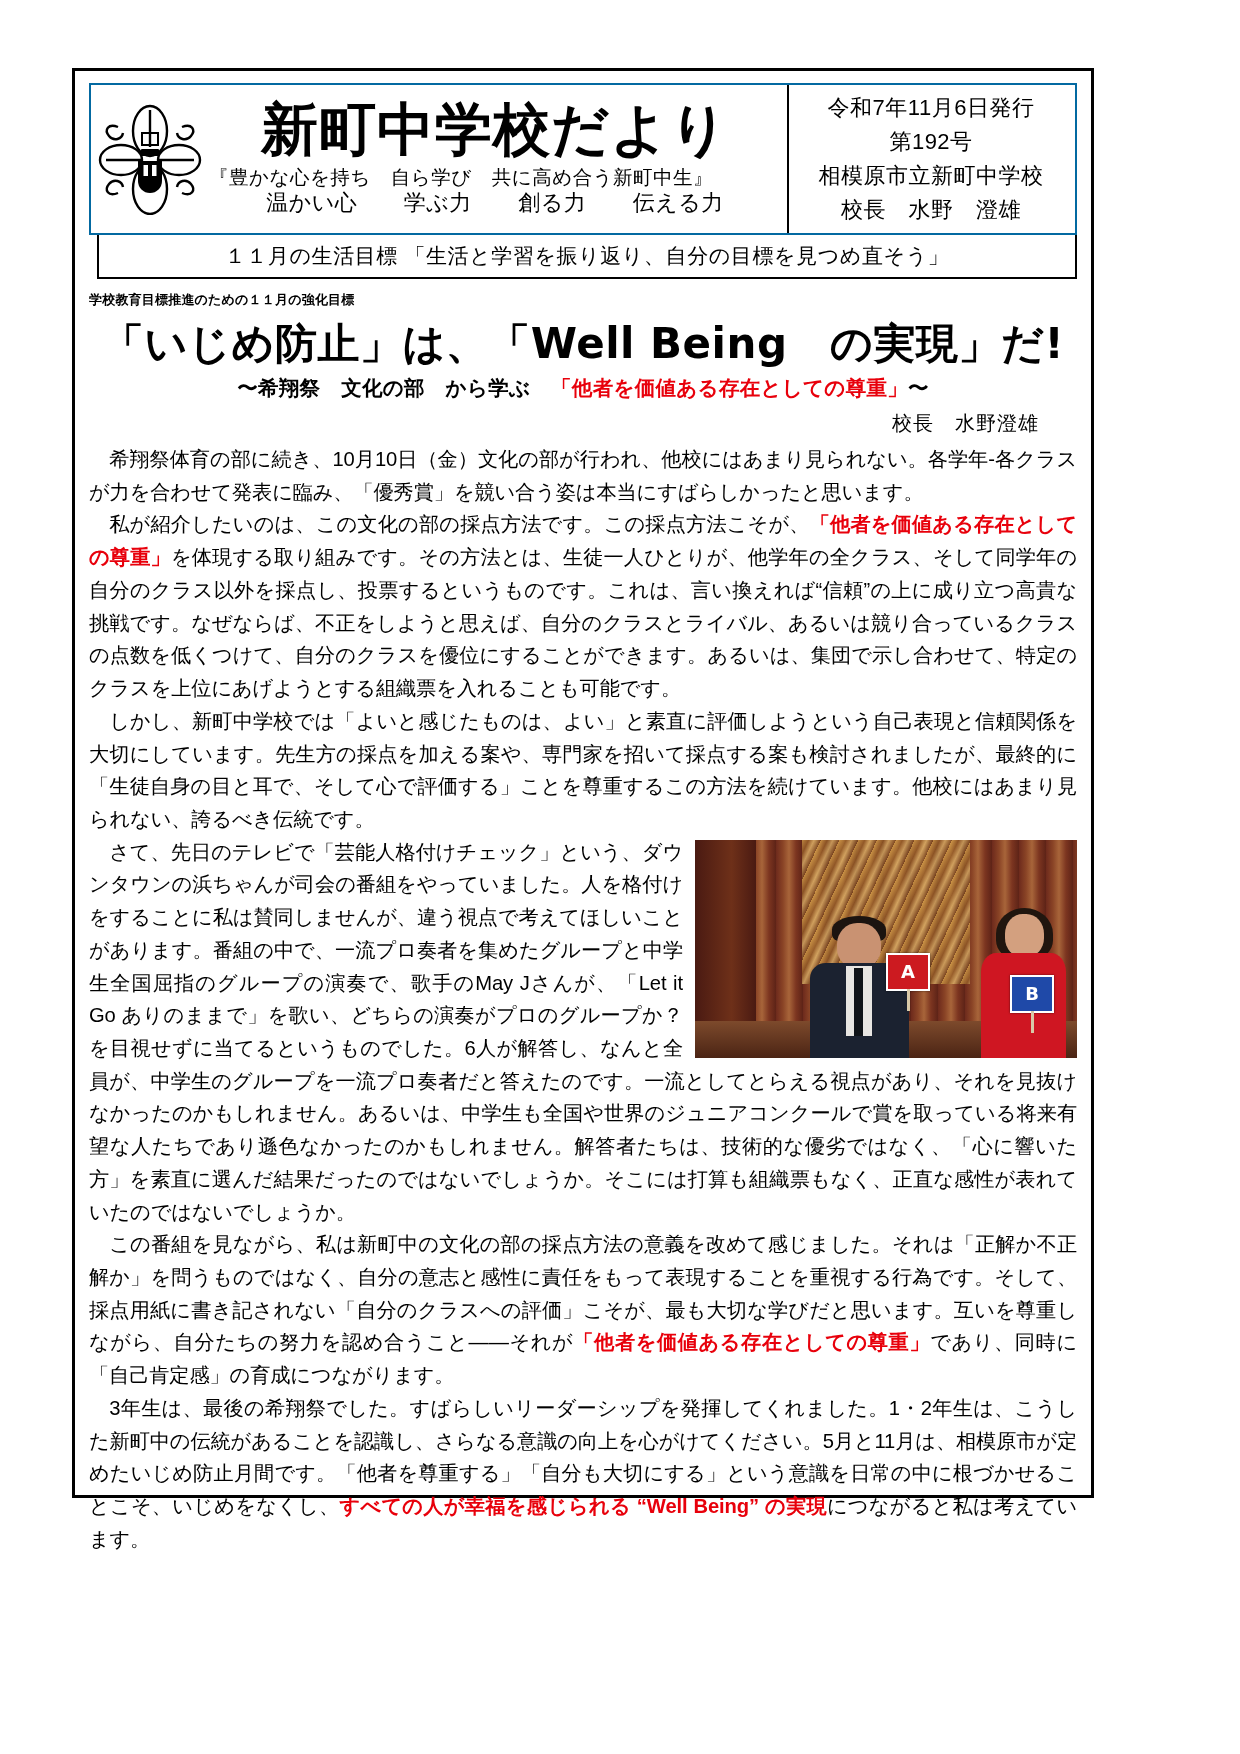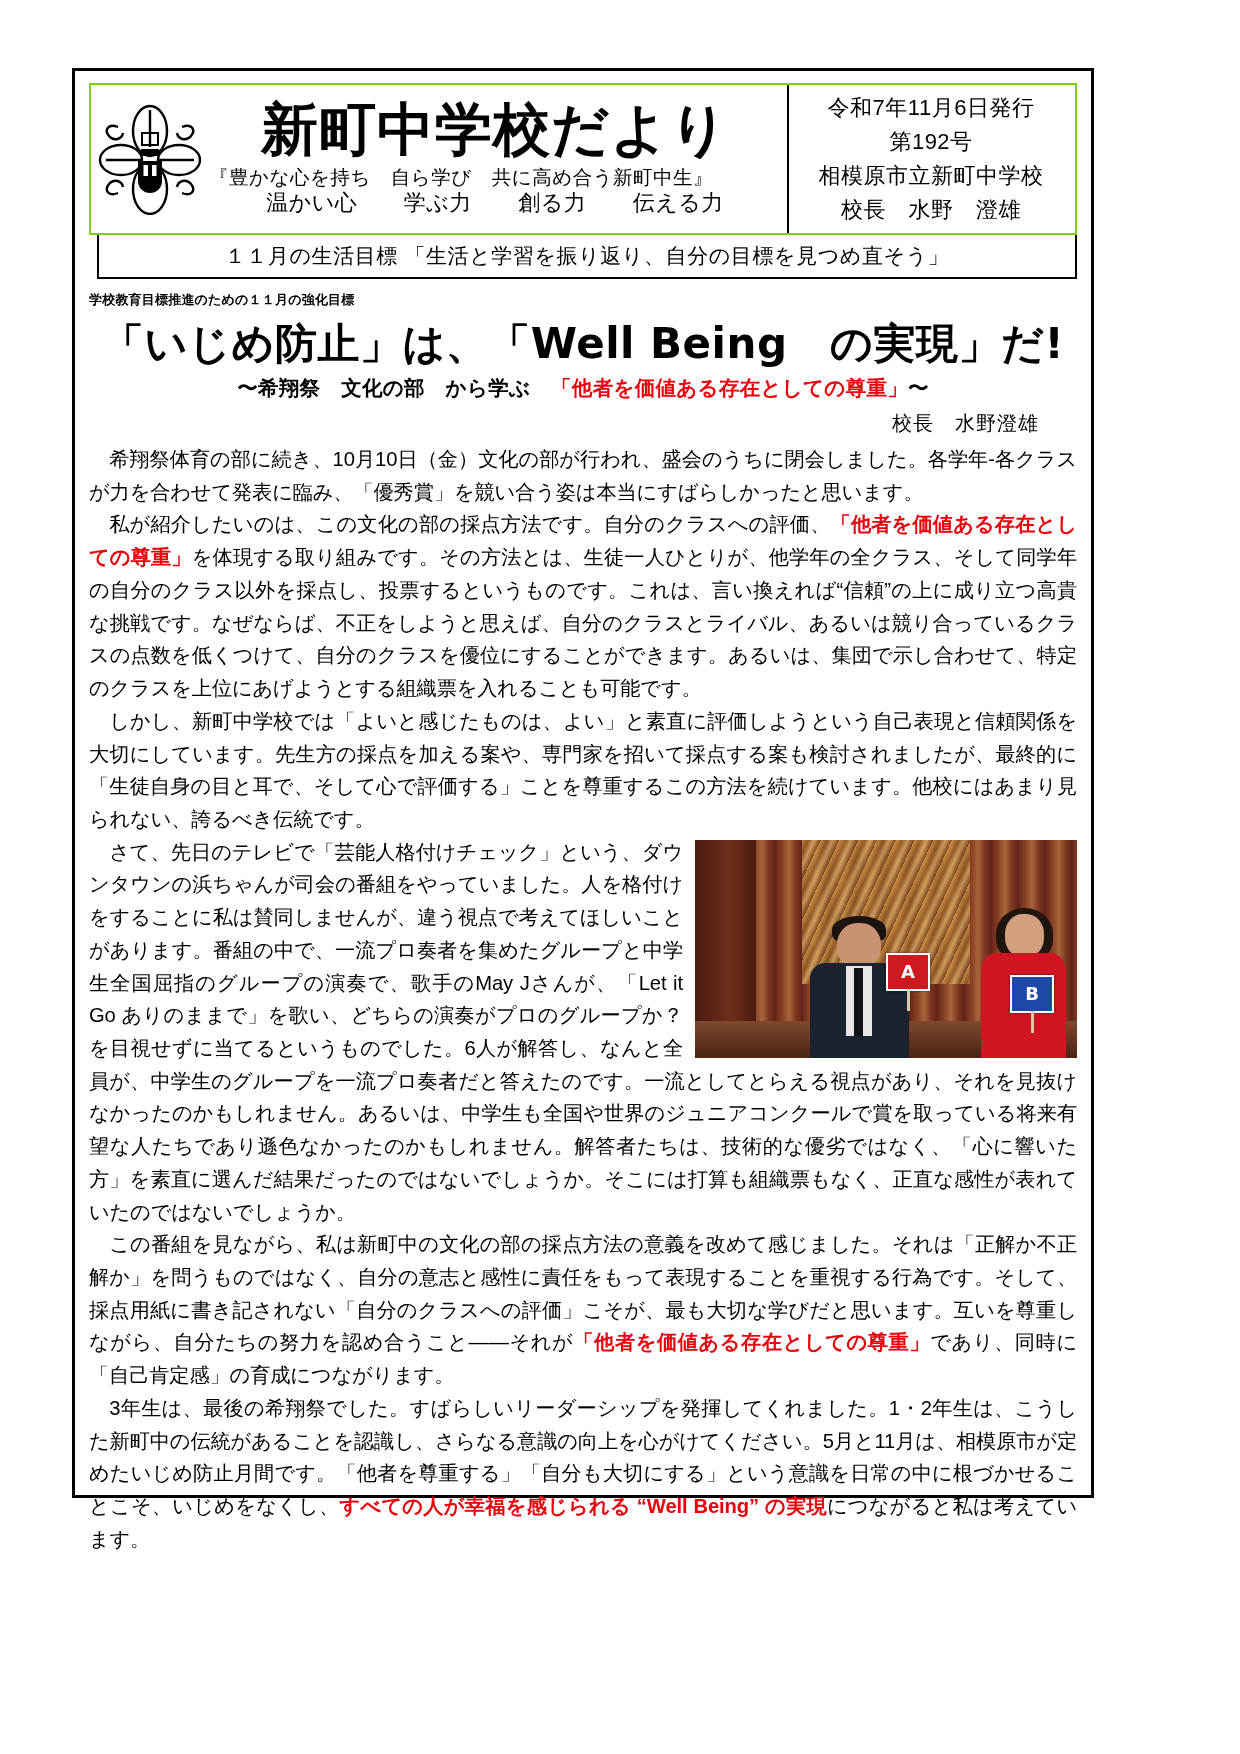--- a/index.html
+++ b/index.html
@@ -31,21 +31,21 @@
   .page-inner {
     position: absolute;
     left: 0; top: 0; right: 0; bottom: 0;
     padding: 12px 14px 10px 14px;
     box-sizing: border-box;
   }
 
   
   .masthead {
     display: flex;
-    border: 2px solid #84cc16;
+    border: 2px solid #0369a1;
     box-sizing: border-box;
     height: 152px;
   }
   .mast-left {
     flex: 1 1 auto;
     display: flex;
     align-items: stretch;
     border-right: 2px solid #000;
     box-sizing: border-box;
     min-width: 0;
@@ -338,23 +338,23 @@
     <div class="headline">「いじめ防止」は、「Well Being　の実現」だ!</div>
 
     <div class="subhead">
       <span>〜希翔祭　文化の部　から学ぶ　</span><span class="red">「他者を価値ある存在としての尊重」</span><span>〜</span>
     </div>
 
     <div class="byline">校長　水野澄雄</div>
 
     <div class="body-text">
 
-      <p>希翔祭体育の部に続き、10月10日（金）文化の部が行われ、盛会のうちに閉会しました。各学年-各クラスが力を合わせて発表に臨み、「優秀賞」を競い合う姿は本当にすばらしかったと思います。</p>
-
-      <p><span>私が紹介したいのは、この文化の部の採点方法です。自分のクラスへの評価、</span><span class="red-b">「他者を価値ある存在としての尊重」</span><span>を体現する取り組みです。その方法とは、生徒一人ひとりが、他学年の全クラス、そして同学年の自分のクラス以外を採点し、投票するというものです。これは、言い換えれば“信頼”の上に成り立つ高貴な挑戦です。なぜならば、不正をしようと思えば、自分のクラスとライバル、あるいは競り合っているクラスの点数を低くつけて、自分のクラスを優位にすることができます。あるいは、集団で示し合わせて、特定のクラスを上位にあげようとする組織票を入れることも可能です。</span></p>
+      <p>希翔祭体育の部に続き、10月10日（金）文化の部が行われ、他校にはあまり見られない。各学年-各クラスが力を合わせて発表に臨み、「優秀賞」を競い合う姿は本当にすばらしかったと思います。</p>
+
+      <p><span>私が紹介したいのは、この文化の部の採点方法です。この採点方法こそが、</span><span class="red-b">「他者を価値ある存在としての尊重」</span><span>を体現する取り組みです。その方法とは、生徒一人ひとりが、他学年の全クラス、そして同学年の自分のクラス以外を採点し、投票するというものです。これは、言い換えれば“信頼”の上に成り立つ高貴な挑戦です。なぜならば、不正をしようと思えば、自分のクラスとライバル、あるいは競り合っているクラスの点数を低くつけて、自分のクラスを優位にすることができます。あるいは、集団で示し合わせて、特定のクラスを上位にあげようとする組織票を入れることも可能です。</span></p>
 
       <p>しかし、新町中学校では「よいと感じたものは、よい」と素直に評価しようという自己表現と信頼関係を大切にしています。先生方の採点を加える案や、専門家を招いて採点する案も検討されましたが、最終的に「生徒自身の目と耳で、そして心で評価する」ことを尊重するこの方法を続けています。他校にはあまり見られない、誇るべき伝統です。</p>
 
       <div class="photo">
         <div class="bg-drape"></div>
         <div class="gold-panel"></div>
         <div class="left-pillar"></div>
         <div class="floor"></div>
         <div class="man">
           <div class="hair"></div>

